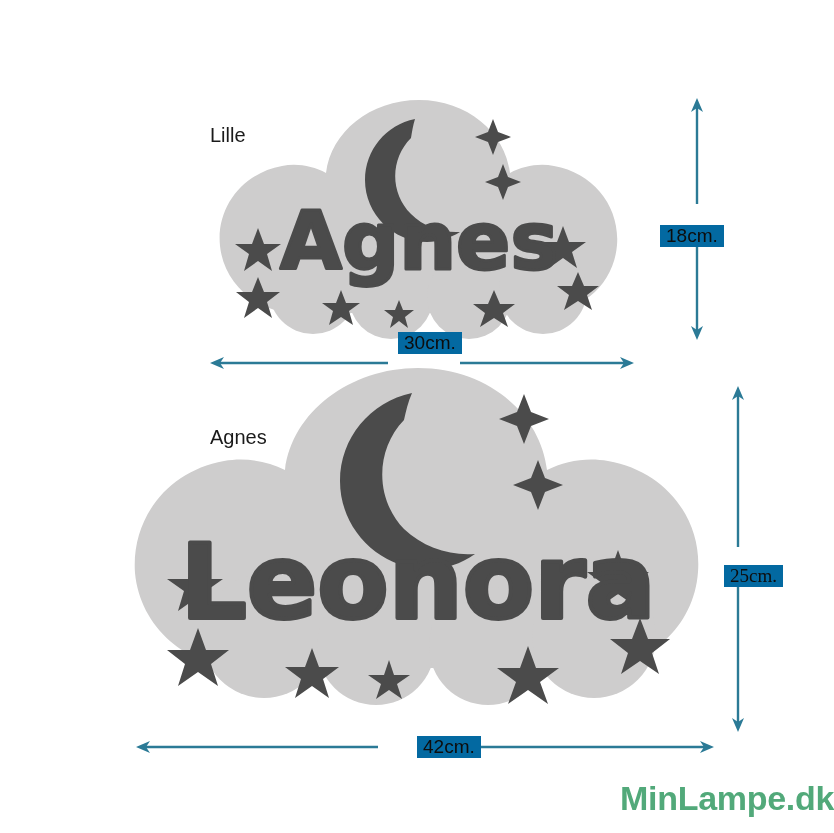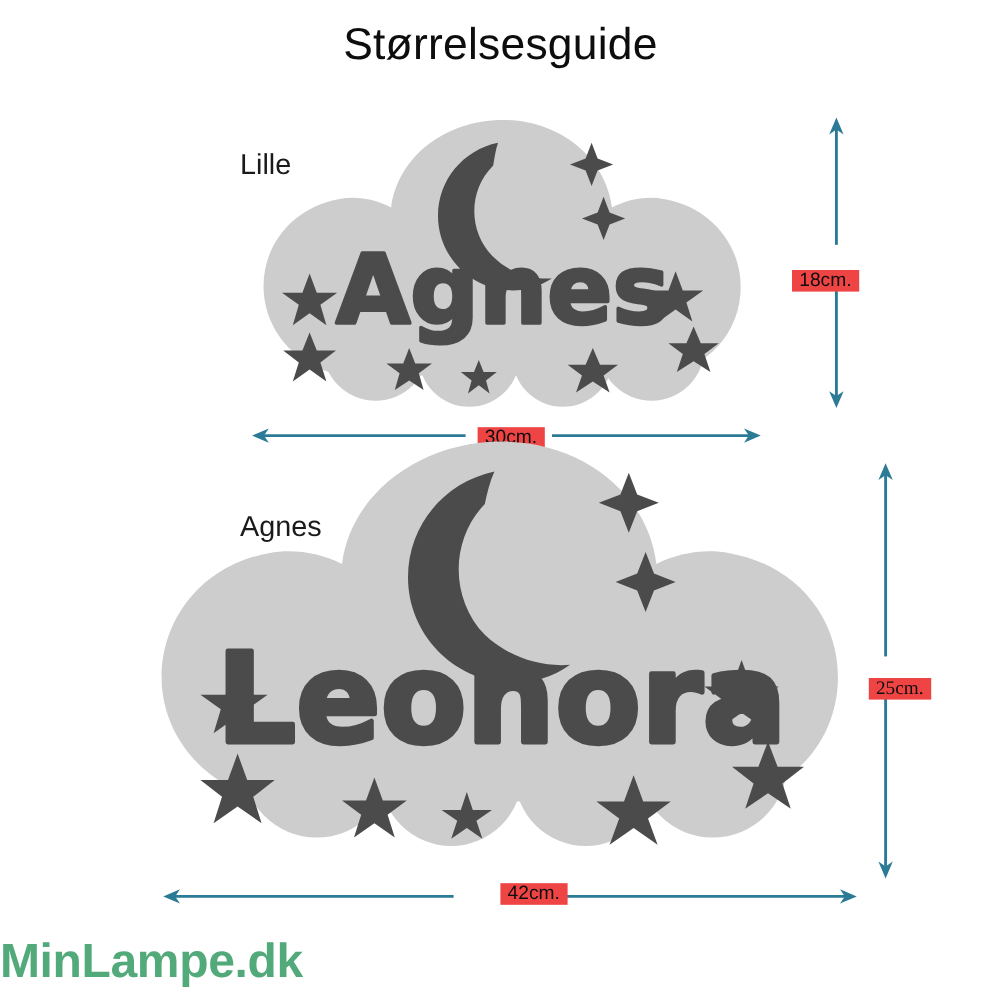--- a/index.html
+++ b/index.html
@@ -34,24 +34,25 @@
     font-weight: 400;
     letter-spacing: 0.2px;
     color: #0d0d0d;
     line-height: 1.15;
     white-space: nowrap;
   }
 
   
   .size-label {
     position: absolute;
-    font-size: 24px;
+    font-size: 20px;
     font-weight: 400;
     color: #1a1a1a;
     white-space: nowrap;
+    margin-left: 10px;
   }
   #label-small { left: 200px; top: 124px; }
   #label-large { left: 200px; top: 426px; }
 
   
   .cloud-plaque {
     position: absolute;
   }
   #cloud-small {
     left: 205px;
@@ -82,53 +83,52 @@
     display: block;
     overflow: visible;
   }
   #dim-height-small { left: 676px; top: 96px; width: 42px; height: 246px; }
   #dim-width-small  { left: 208px; top: 350px; width: 428px; height: 26px; }
   #dim-height-large { left: 716px; top: 384px; width: 44px; height: 350px; }
   #dim-width-large  { left: 134px; top: 734px; width: 582px; height: 26px; }
 
   .dim-text {
     position: absolute;
-    font-size: 16px;
+    font-size: 19px;
     font-weight: 400;
     color: #0d0d0d;
     white-space: nowrap;
-    background: #ef4444;
+    background: #0369a1;
     padding: 0 6px;
   }
   #dim-text-height-small { left: 660px; top: 225px; }
-  #dim-text-width-small  { left: 398px; top: 332px; margin-top: 24px; }
+  #dim-text-width-small  { left: 398px; top: 332px; }
   #dim-text-height-large { left: 724px; top: 565px; font-family: Liberation Serif, serif; }
   #dim-text-width-large  { left: 385px; top: 736px; margin-left: 32px; }
 
   
   #brand-logo {
     position: absolute;
     left: 0;
     top: 779px;
     width: 834px;
-    text-align: left;
-    font-size: 40px;
+    text-align: right;
+    font-size: 34px;
     font-weight: 700;
     font-style: normal;
     letter-spacing: -0.3px;
     color: #52a97a;
     white-space: nowrap;
   }
 </style>
 </head>
 <body>
 
 <div id="guide-root">
 
-  <div id="page-title">Størrelsesguide</div>
 
   <div class="size-label" id="label-small">Lille</div>
 
   <div class="cloud-plaque" id="cloud-small">
     <svg viewBox="0 0 428 252" xmlns="http://www.w3.org/2000/svg">
 
       <g>
         <path d="M214 6
                  C 262 6 300 38 305 79
                  C 318 72 334 69 349 72

